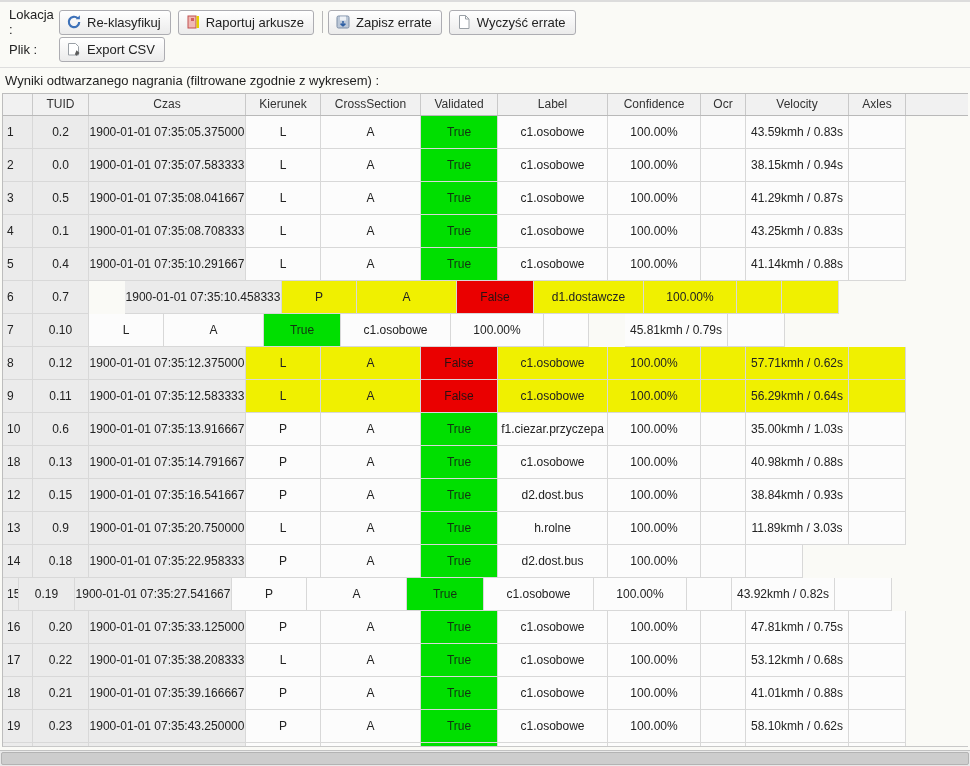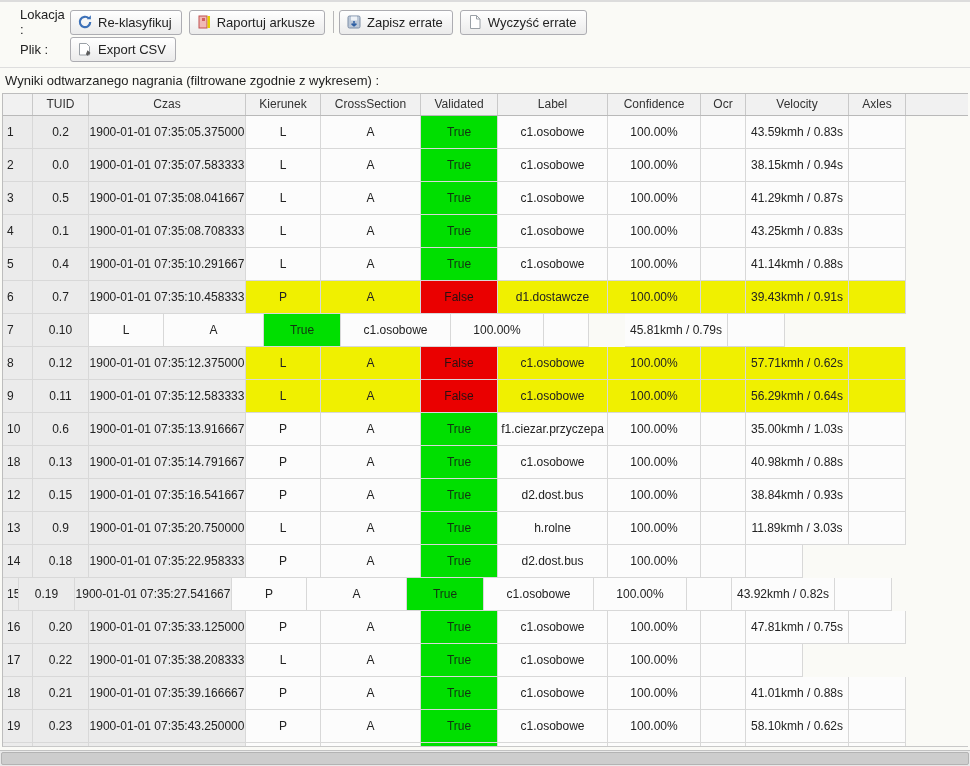--- a/index.html
+++ b/index.html
@@ -3,21 +3,21 @@
 <meta charset="utf-8">
 <style>
   html,body{margin:0;padding:0;}
   .page{
     position:relative; width:970px; height:766px; overflow:hidden;
     background:#fafaf6;
     font-family:"Liberation Sans", sans-serif;
     color:#222;
   }
   .top-edge{position:absolute;top:0;left:0;right:0;height:2px;background:#dcdcdc;}
-  .tb-row{position:absolute;left:20px;display:flex;align-items:center;}
+  .tb-row{position:absolute;left:9px;display:flex;align-items:center;}
   #tb-row1{top:7px;}
   #tb-row2{top:37px;}
   .tb-label{width:50px;font-size:13px;color:#222;}
   .btn{
     display:inline-flex;align-items:center;gap:5px;height:25px;
     padding:0 9px 0 6px;margin-right:7px;box-sizing:border-box;
     background:linear-gradient(#ffffff,#ebebeb);
     border:1px solid #adadb2;border-radius:3px;
     font-size:13px;color:#222;cursor:pointer;white-space:nowrap;
   }
@@ -209,28 +209,27 @@
           <div class="td c-white v-true" style="width: 77px;">True</div>
           <div class="td c-white" style="width: 110px;">c1.osobowe</div>
           <div class="td c-white" style="width: 93px;">100.00%</div>
           <div class="td c-white" style="width: 45px;"></div>
           <div class="td c-white" style="width: 103px;">41.14kmh / 0.88s</div>
           <div class="td c-white" style="width: 57px;"></div>
         </div>
         <div class="trow hl">
           <div class="td c-gray num" style="width: 30px;">6</div>
           <div class="td c-gray" style="width: 56px;">0.7</div>
-          <div class="td c-gray" style="width: 157px;">1900-01-01 07:35:10.458333</div>
+          <div class="td c-gray" style="width: 157px; margin-left: 36px;">1900-01-01 07:35:10.458333</div>
           <div class="td c-white" style="width: 75px;">P</div>
           <div class="td c-white" style="width: 100px;">A</div>
           <div class="td c-white v-false" style="width: 77px;">False</div>
           <div class="td c-white" style="width: 110px;">d1.dostawcze</div>
           <div class="td c-white" style="width: 93px;">100.00%</div>
           <div class="td c-white" style="width: 45px;"></div>
-          <div class="td c-white" style="width: 103px;">39.43kmh / 0.91s</div>
           <div class="td c-white" style="width: 57px;"></div>
         </div>
         <div class="trow">
           <div class="td c-gray num" style="width: 30px;">7</div>
           <div class="td c-gray" style="width: 56px;">0.10</div>
           <div class="td c-white" style="width: 75px;">L</div>
           <div class="td c-white" style="width: 100px;">A</div>
           <div class="td c-white v-true" style="width: 77px;">True</div>
           <div class="td c-white" style="width: 110px;">c1.osobowe</div>
           <div class="td c-white" style="width: 93px;">100.00%</div>
@@ -357,20 +356,21 @@
         <div class="trow">
           <div class="td c-gray num" style="width: 30px;">17</div>
           <div class="td c-gray" style="width: 56px;">0.22</div>
           <div class="td c-gray" style="width: 157px;">1900-01-01 07:35:38.208333</div>
           <div class="td c-white" style="width: 75px;">L</div>
           <div class="td c-white" style="width: 100px;">A</div>
           <div class="td c-white v-true" style="width: 77px;">True</div>
           <div class="td c-white" style="width: 110px;">c1.osobowe</div>
           <div class="td c-white" style="width: 93px;">100.00%</div>
           <div class="td c-white" style="width: 45px;"></div>
+          <div class="td c-white" style="width: 103px;">53.12kmh / 0.68s</div>
           <div class="td c-white" style="width: 57px;"></div>
         </div>
         <div class="trow">
           <div class="td c-gray num" style="width: 30px;">18</div>
           <div class="td c-gray" style="width: 56px;">0.21</div>
           <div class="td c-gray" style="width: 157px;">1900-01-01 07:35:39.166667</div>
           <div class="td c-white" style="width: 75px;">P</div>
           <div class="td c-white" style="width: 100px;">A</div>
           <div class="td c-white v-true" style="width: 77px;">True</div>
           <div class="td c-white" style="width: 110px;">c1.osobowe</div>

